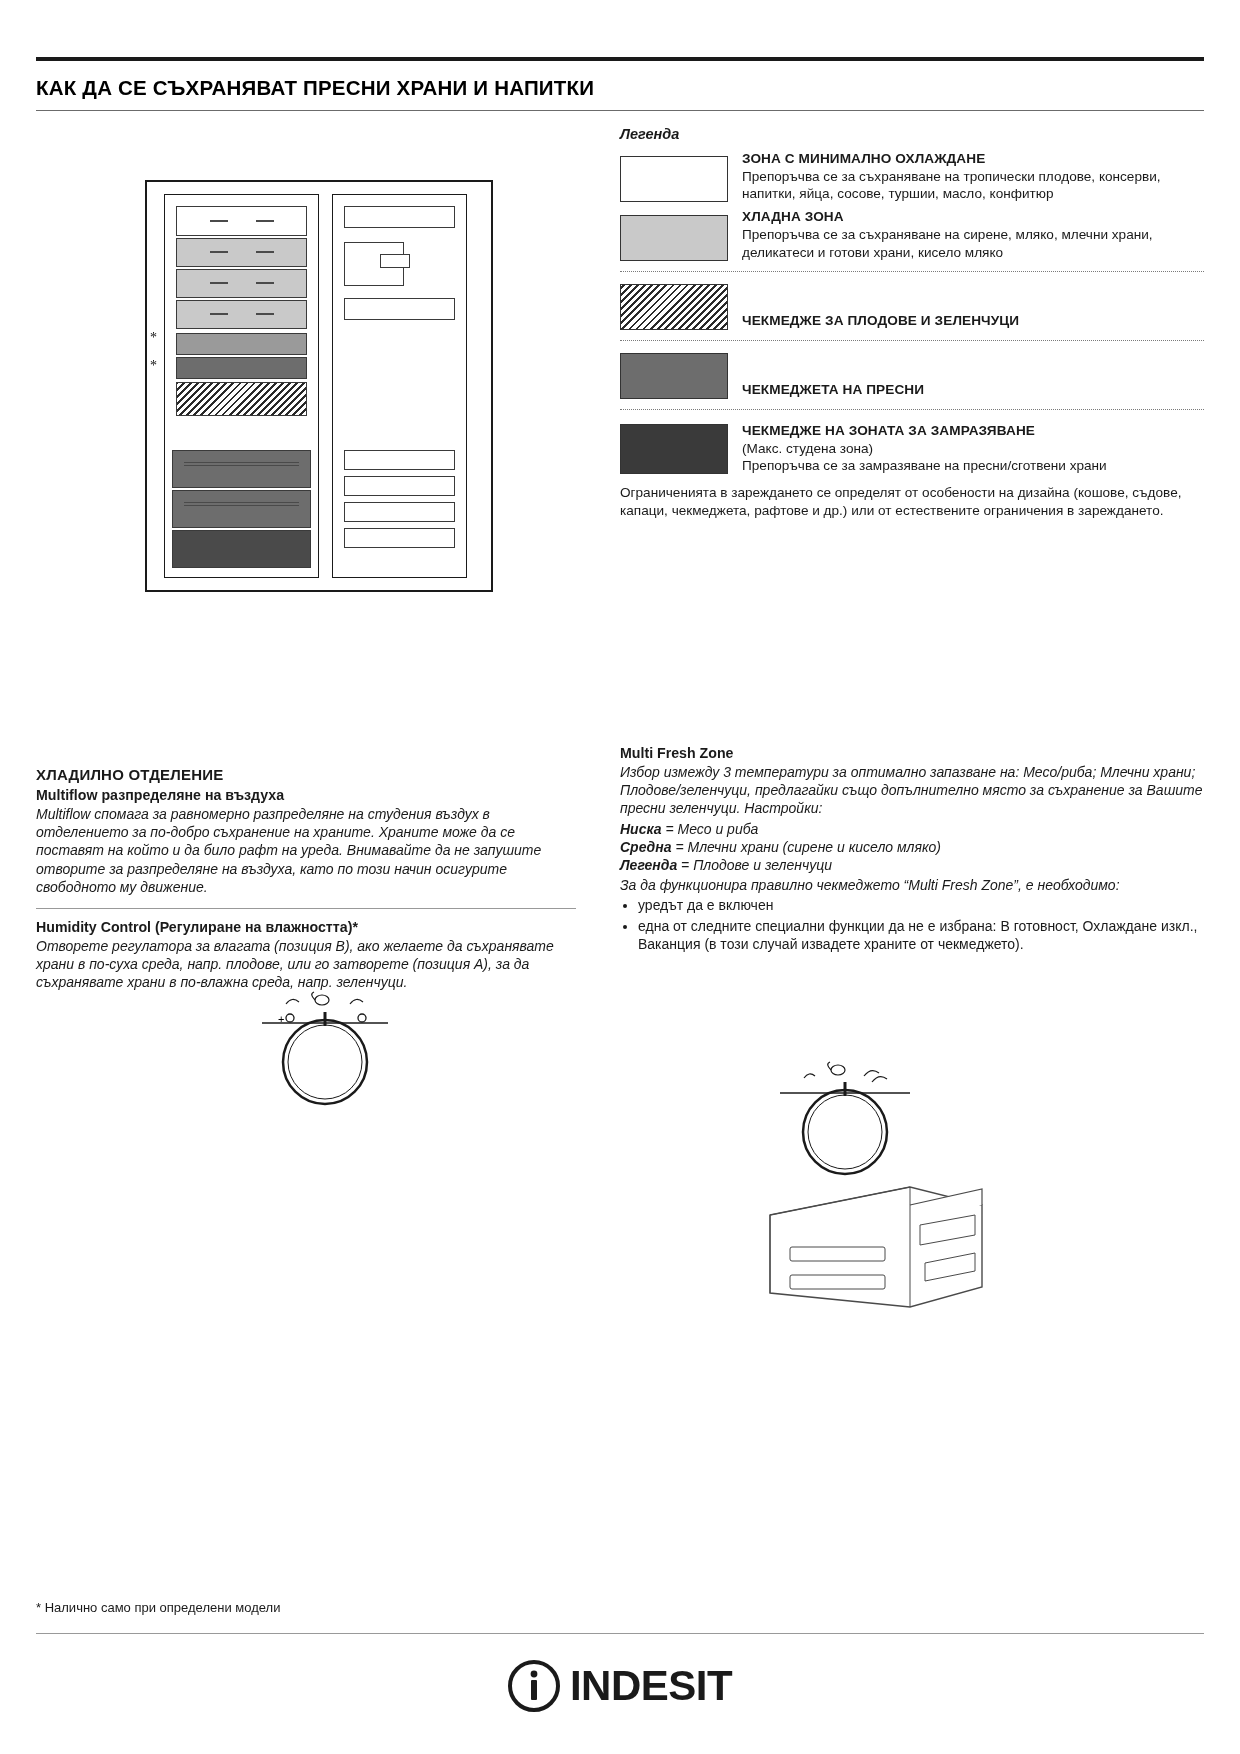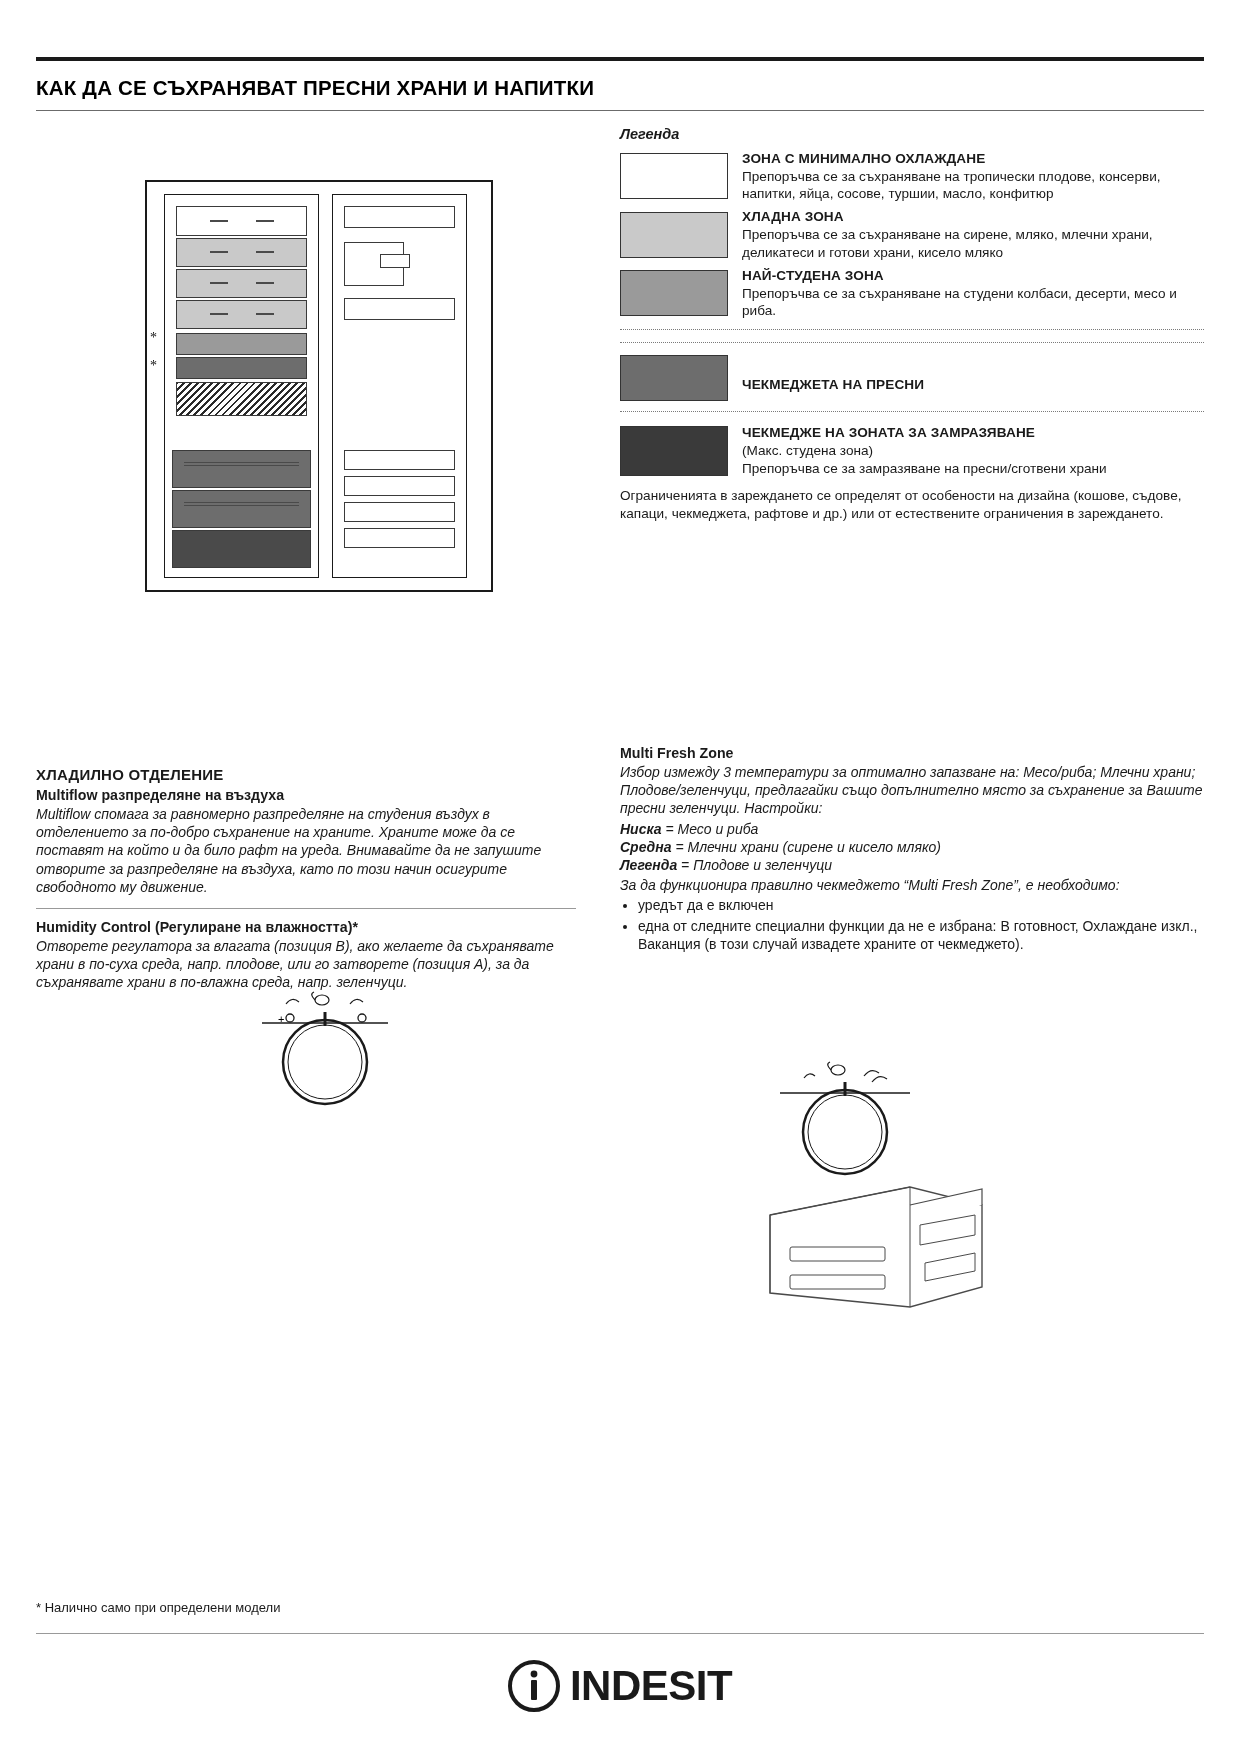--- a/index.html
+++ b/index.html
@@ -128,21 +128,21 @@
     width: 584px;
   }
   .legend-title {
     font-size: 14.5px;
     font-style: italic;
     font-weight: bold;
     margin-bottom: 8px;
   }
   .legend-row {
     display: flex;
-    align-items: center;
+    align-items: flex-end;
     margin-bottom: 6px;
   }
   .swatch {
     width: 108px;
     height: 46px;
     flex: 0 0 108px;
     border: 1.5px solid #333;
     box-sizing: border-box;
     margin-right: 14px;
   }
@@ -320,30 +320,29 @@
     </div>
 
     <div class="legend-row">
       <div class="swatch" style="background:#c9c9c9;"></div>
       <div class="lg-text">
         <div class="lg-head">ХЛАДНА ЗОНА</div>
         <div class="lg-body">Препоръчва се за съхраняване на сирене, мляко, млечни храни, деликатеси и готови храни, кисело мляко</div>
       </div>
     </div>
 
+
+    <div class="dotted-sep"></div>
+
     <div class="legend-row">
-      <div class="swatch" style="background:#9a9a9a;"></div>
-      <div class="lg-text">
-        <div class="lg-head">НАЙ-СТУДЕНА ЗОНА</div>
-        <div class="lg-body">Препоръчва се за съхраняване на студени колбаси, десерти, месо и риба.</div>
+      <div class="swatch hatch"></div>
+      <div class="lg-text" style="padding-top:14px;">
+        <div class="lg-head">ЧЕКМЕДЖЕ ЗА ПЛОДОВЕ И ЗЕЛЕНЧУЦИ</div>
       </div>
     </div>
-
-    <div class="dotted-sep"></div>
-
 
     <div class="dotted-sep"></div>
 
     <div class="legend-row">
       <div class="swatch" style="background:#6d6d6d;"></div>
       <div class="lg-text" style="padding-top:14px;">
         <div class="lg-head">ЧЕКМЕДЖЕТА НА ПРЕСНИ</div>
       </div>
     </div>
 

